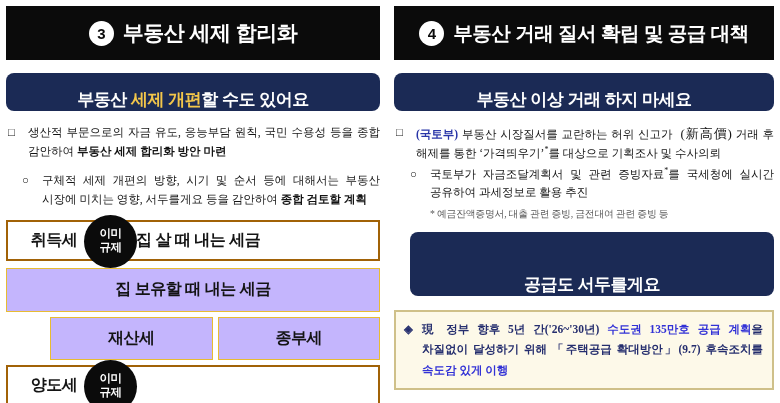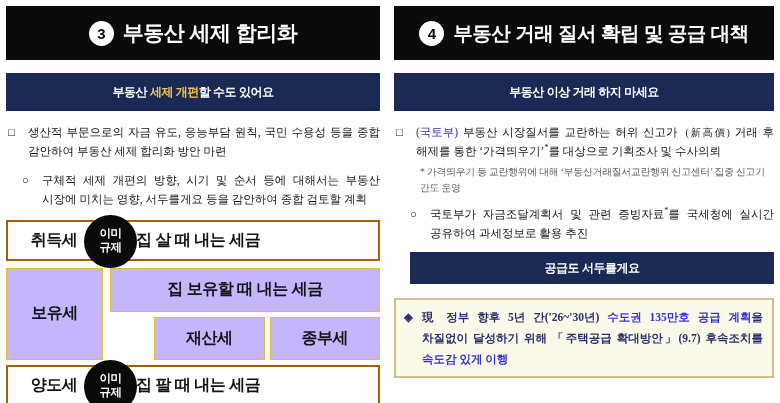--- a/index.html
+++ b/index.html
@@ -12,37 +12,37 @@
   
   .hdr { height:54px; background:#0b0b0b; color:#fff; display:flex;
     align-items:center; justify-content:center; gap:9px;
     font-weight:bold; font-size:21px; letter-spacing:-0.5px; }
   .hdr.small-t { font-size:19.5px; }
   .circ { width:25px; height:25px; min-width:25px; background:#fff; color:#0b0b0b;
     border-radius:50%; display:flex; align-items:center; justify-content:center;
     font-size:15px; font-weight:bold; }
 
   
-  .banner { background:#1b2a55; color:#fff; display:flex; align-items:center;
-    justify-content:center; font-weight:bold; font-size:12px; letter-spacing:-0.5px; }
+  .banner { background:#1b2a55; color:#fff; display:flex; align-items:flex-end;
+    justify-content:center; font-weight:bold; font-size:17px; letter-spacing:-0.5px;border-radius:8px; }
   .banner .gold { color:#f3c64a; }
   .banner.b1 { height:38px; margin-top:13px; }
-  .banner.b2 { height:32px; margin-top:10px;margin-left:16px; }
+  .banner.b2 { height:64px; margin-top:10px;margin-left:16px; }
 
   
   .bodytxt { font-family:"Liberation Serif", serif; font-size:11.5px; color:#141414;
     margin-top:12px; line-height:1.62; }
   .bullet { position:relative; padding-left:22px; text-align:justify; word-break:keep-all; }
   .bullet .mk { position:absolute; left:2px; top:0; }
   .bullet.sub { padding-left:36px; margin-top:11px; }
   .bullet.sub .mk { left:16px; }
-  .b { font-weight:normal; }
+  .b { font-weight:bold; }
   .blue { color:#2936a8; }
   .blue2 { color:#3232d6; }
-  .hanja { font-size:10px;margin-left:8px; }
+  .hanja { font-size:13px;margin-left:8px; }
   .sup { vertical-align:super; font-size:8px; }
   .foot { font-family:"Liberation Serif", serif; font-size:9.8px; color:#5a5a5a;
     margin:4px 0 9px 26px; letter-spacing:-0.2px; }
 
   
   .taxtable { margin-top:11px; }
   .trow { height:41px; border:2px solid #a16207; background:#fff; display:flex;
     align-items:center; position:relative; }
   .trow .tax-label { width:92px; text-align:center; font-size:16px; font-weight:bold;
     color:#141414; letter-spacing:-0.5px; }
@@ -102,62 +102,60 @@
       <div class="trow first">
         <span class="tax-label">취득세</span>
         <span class="badge">
           <span>이미</span>
           <span>규제</span>
         </span>
         <span class="tax-desc">집 살 때 내는 세금</span>
       </div>
 
       <div class="yrow">
-        <div class="ybox yleft">보유세</div>
         <div class="yright">
           <div class="ybox ytop">집 보유할 때 내는 세금</div>
           <div class="ybottom">
             <div class="ybox ycell">재산세</div>
             <div class="ybox ycell">종부세</div>
           </div>
         </div>
       </div>
 
       <div class="trow last">
         <span class="tax-label">양도세</span>
         <span class="badge">
           <span>이미</span>
           <span>규제</span>
         </span>
-        <span class="tax-desc">집 팔 때 내는 세금</span>
       </div>
     </div>
   </div>
 
   <div class="col right">
     <div class="hdr small-t">
       <span class="circ">4</span>
       <span>부동산 거래 질서 확립 및 공급 대책</span>
     </div>
 
     <div class="banner b1">
       <span>부동산 이상 거래 하지 마세요</span>
     </div>
 
     <div class="bodytxt">
       <div class="bullet">
         <span class="mk">□</span>
         <span><span class="blue b">(국토부)</span><span> 부동산 시장질서를 교란하는 허위 신고가</span><span class="hanja">(新高價)</span><span> 거래 후 해제를 통한 ‘가격띄우기’</span><span class="sup">*</span><span>를 대상으로 기획조사 및 수사의뢰</span></span>
       </div>
-      <div class="foot">* 가격띄우기 등 교란행위에 대해 ‘부동산거래질서교란행위 신고센터’ 집중 신고기간도 운영</div>
 
       <div class="bullet sub" style="margin-top:2px;">
         <span class="mk">○</span>
         <span><span>국토부가 자금조달계획서 및 관련 증빙자료</span><span class="sup">*</span><span>를 국세청에 실시간 공유하여 과세정보로 활용 추진</span></span>
       </div>
+      <div class="foot" style="margin-left:36px;">* 예금잔액증명서, 대출 관련 증빙, 금전대여 관련 증빙 등</div>
     </div>
 
     <div class="banner b2">
       <span>공급도 서두를게요</span>
     </div>
 
     <div class="notice">
       <span class="mk">◈</span>
       <span><span>現 정부 향후 5년 간('26~'30년) </span><span class="blue2">수도권 135만호 공급 계획</span><span>을 차질없이 달성하기 위해 「주택공급 확대방안」(9.7) 후속조치를 </span><span class="blue2">속도감 있게 이행</span></span>
     </div>

